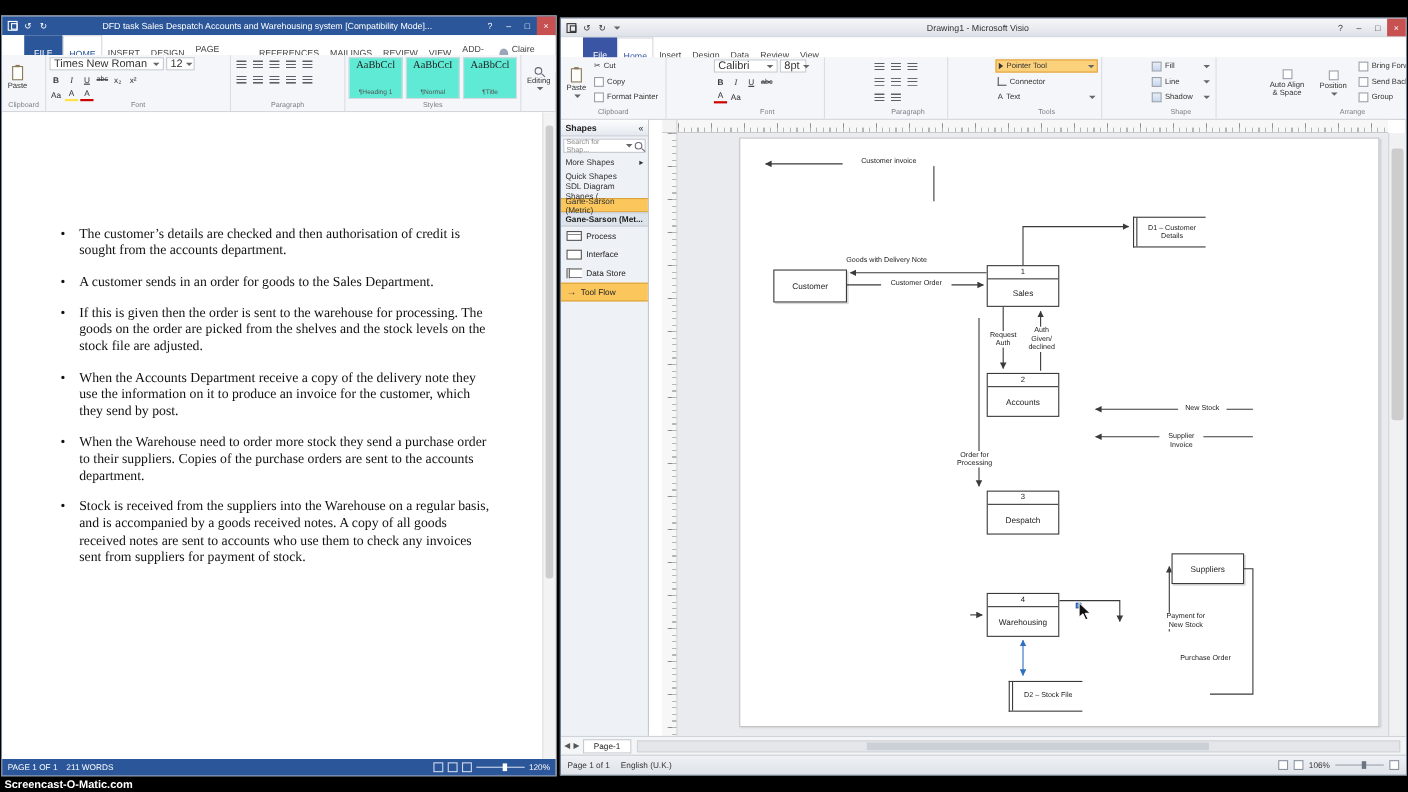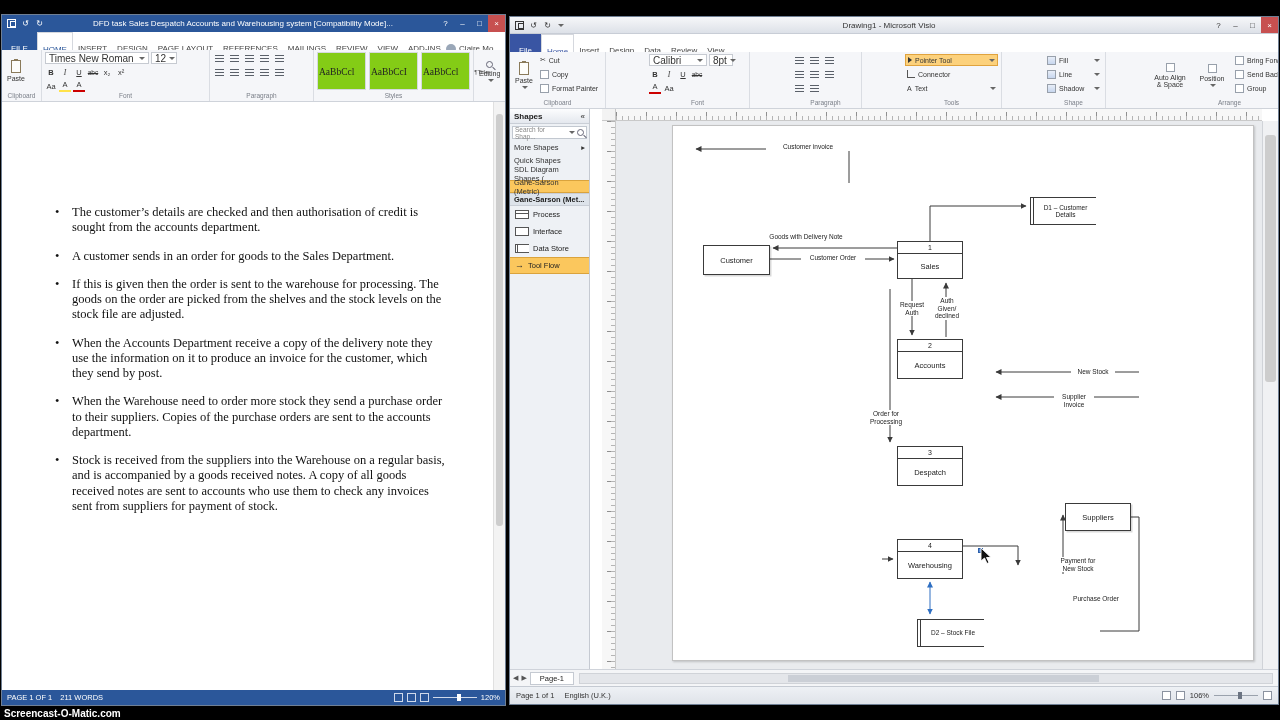--- a/index.html
+++ b/index.html
@@ -18,21 +18,21 @@
   .qico { width:11px; height:11px; display:flex; align-items:center; justify-content:center; font-size:8px; }
   .ic-save { width:9px; height:9px; border:1px solid currentColor; position:relative; }
   .ic-save::after { content:""; position:absolute; left:2px; bottom:0; width:4px; height:4px; border:1px solid currentColor; }
   .titletext { flex:1; text-align:center; overflow:hidden; white-space:nowrap; text-overflow:ellipsis; padding:0 4px; }
   .winctrl { display:flex; height:100%; }
   .wbtn { width:17px; height:100%; display:flex; align-items:center; justify-content:center; font-size:8px; }
   .word-titlebar .wbtn { color:#fff; }
   .wbtn.close { background:#c75050; color:#fff; }
 
   
-  .tabrow { position:absolute; left:0; top:17px; right:0; height:34px; background:#fff; border-bottom:1px solid #d5d8de; display:flex; align-items:stretch; font-size:8px; }
+  .tabrow { position:absolute; left:0; top:17px; right:0; height:34px; background:#fff; border-bottom:1px solid #d5d8de; display:flex; align-items:stretch; font-size:8px;padding-left:20px; }
   .tab { padding:0 5px; display:flex; align-items:center; color:#444; }
   .tab.file { color:#fff; padding:0 9px; }
   #word-win  .tab.file { background:#2b579a; }
   #visio-win .tab.file { background:#3955a3; }
   .tab.sel { border:1px solid #d5d8de; border-bottom:1px solid #fff; margin-bottom:-1px;text-decoration:underline; }
   #word-win  .tab.sel { color:#2b579a; }
   #visio-win .tab.sel { color:#3955a3; }
   .account { margin-left:auto; display:flex; align-items:center; gap:3px; padding-right:5px; color:#444; }
   .avatar { width:10px; height:10px; border-radius:50%; background:#9aa7b8; }
 
@@ -58,21 +58,21 @@
   .icobtn { width:13px; height:12px; border:1px solid transparent; display:flex; align-items:center; justify-content:center; }
   .bars { width:9px; height:7px; background:repeating-linear-gradient(180deg,#5a6069 0 1px,transparent 1px 3px); }
   .clip-ico { width:10px; height:13px; border:1px solid #8a7a5a; background:#fdfdfb; position:relative; }
   .clip-ico::after { content:""; position:absolute; left:2px; top:-2px; width:4px; height:2px; background:#8a7a5a; }
   .srow { display:flex; align-items:center; gap:3px; font-size:7px; height:12px; color:#333; padding:0 2px; }
   .srow.orange { background:#fcd17c; border:1px solid #e0a33e; }
   .tinysq { width:9px; height:9px; border:1px solid #98a0ab; background:#fff; flex:0 0 auto; }
   .swatch { width:9px; height:9px; border:1px solid #98a0ab; background:linear-gradient(#e8eef8,#c7d6ee); flex:0 0 auto; }
   .ptr-ico { width:0; height:0; border-left:4px solid #333; border-top:3px solid transparent; border-bottom:3px solid transparent; flex:0 0 auto; }
   .conn-ico { width:8px; height:8px; border-left:1px solid #555; border-bottom:1px solid #555; flex:0 0 auto; }
-  .style-chip { width:49px; border:1px solid #d5d9df; background:#84cc16; display:flex; flex-direction:row; align-items:center; padding:2px 1px 1px; gap:16px; }
+  .style-chip { width:49px; border:1px solid #d5d9df; background:#5eead4; display:flex; flex-direction:column; align-items:center; padding:2px 1px 1px; gap:16px; }
   .sprev { font-family:"Liberation Serif",serif; font-size:9.5px; line-height:10px; color:#222; }
   .sname { font-size:6px; color:#555; }
   .lens { width:7px; height:7px; border:1px solid #667; border-radius:50%; position:relative; flex:0 0 auto; }
   .lens::after { content:""; position:absolute; width:4px; height:1px; background:#667; left:5px; top:6px; transform:rotate(45deg); }
   .pre { white-space:pre-line; }
 
   
   #docarea { position:absolute; left:0; right:0; top:87px; bottom:15px; background:#fff; overflow:hidden; }
   #docpage { position:absolute; left:0; top:0; right:12px; bottom:0; padding:103px 44px 0 52px; font-family:"Liberation Serif",serif; font-size:12.5px; line-height:1.22; color:#111; }
   .doctitle { font-size:13px; font-weight:bold; text-decoration:underline; text-align:center; margin-bottom:16px; }

